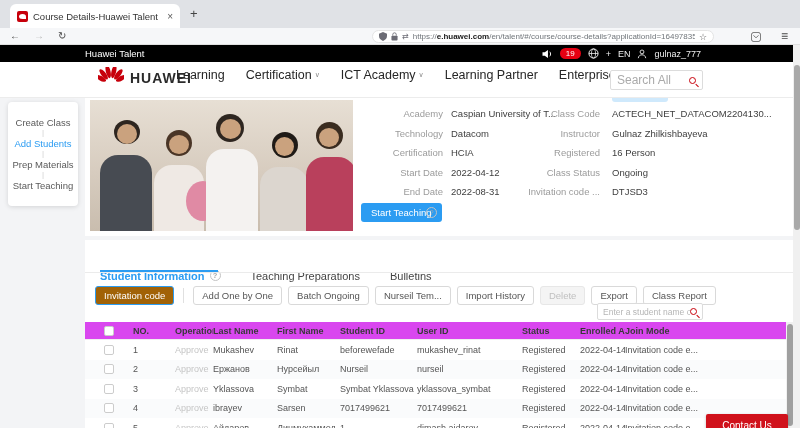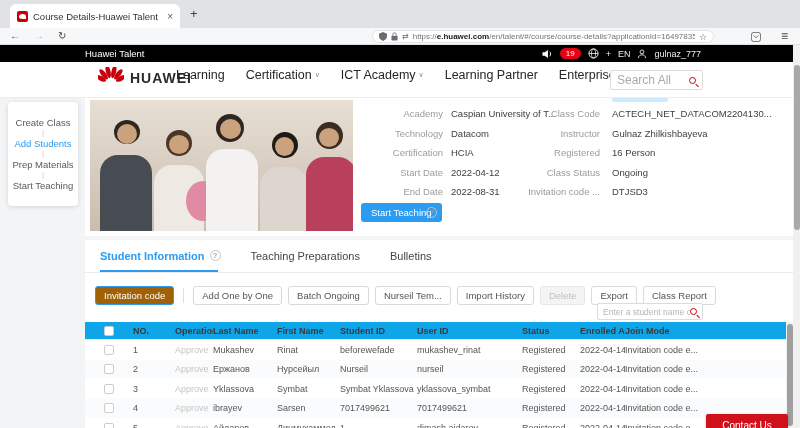--- a/index.html
+++ b/index.html
@@ -84,21 +84,21 @@
 
   .start-btn { position:absolute; left:276px; top:105px; background:#2b9cf2; color:#fff;
     font-size:9.5px; padding:4px 10px; border:none; border-radius:3px;
     font-family:"Liberation Sans",sans-serif; }
   .help-circle { width:11px; height:11px; border:1px solid #c3c3c3; color:#a8a8a8; border-radius:50%;
     font-size:7.5px; display:inline-flex; align-items:center; justify-content:center; }
   .help-abs { position:absolute; left:341px; top:109px; }
 
   .table-card { position:absolute; left:85px; top:142px; width:708px; bottom:0; background:#fff; }
   .tabs { position:absolute; left:15px; top:10px; display:flex; gap:30px; font-size:11px; color:#454545; }
-  .tabitem { display:flex; align-items:flex-start; gap:5px; white-space:nowrap; }
+  .tabitem { display:flex; align-items:flex-start; gap:5px; white-space:nowrap;margin-top:20px; }
   .tabitem.active { color:#2b9cf2; font-weight:bold; }
   .tab-underline { position:absolute; left:15px; top:30px; width:118px; height:2.5px; background:#2b9cf2; }
   .tabs-divider { position:absolute; left:0; right:0; top:32px; height:1px; background:#ebebeb; }
 
   .toolbar { position:absolute; left:10px; top:46px; display:flex; align-items:center; gap:6px; }
   .btn { font-size:9.5px; padding:3px 8px; border:1px solid #d9d9d9; border-radius:3px;
     background:#fff; color:#555; white-space:nowrap; font-family:"Liberation Sans",sans-serif; }
   .btn.primary { background:#a16207; border-color:#2b9cf2; color:#fff; }
   .btn.disabled { background:#f4f4f4; color:#c0c0c0; border-color:#e7e7e7; }
   .tb-sep { width:1px; height:15px; background:#e0e0e0; margin:0 3px; }
@@ -106,21 +106,21 @@
   .stu-search { position:absolute; left:512px; top:63px; width:106px; height:17px; border:1px solid #dcdcdc;
     border-radius:2px; background:#fff; display:flex; align-items:center; padding:0 5px; }
   .stu-search input { border:none; outline:none; flex:1; width:70px; font-size:8.5px; color:#555;
     font-family:"Liberation Sans",sans-serif; }
   .stu-search input::placeholder { color:#b5b5b5; }
 
   .tbl { position:absolute; left:0; right:7px; top:82px; bottom:0; overflow:hidden; }
   .trow { display:grid; grid-template-columns:48px 42px 38px 64px 63px 77px 105px 58px 45px 1fr;
     align-items:center; font-size:9px; color:#555; height:19.5px; }
   .trow > div { white-space:nowrap; overflow:hidden; padding-right:4px; }
-  .thead { height:18px; background:#0ea5e9; font-weight:bold; color:#383838; border-bottom:1px solid #efefef; }
+  .thead { height:18px; background:#d946ef; font-weight:bold; color:#383838; border-bottom:1px solid #efefef; }
   .trow.alt { background:#fafbfc; }
   .cbc { display:flex; justify-content:center; padding-right:0 !important; }
   .cb { width:10px; height:10px; border:1px solid #ccc; border-radius:2px; background:#fff; display:block; }
   .op { color:#c6c6c6; }
 
   .tbl-scroll { position:absolute; right:0; top:82px; bottom:0; width:7px; background:#f1f1f1; }
   .tbl-thumb { position:absolute; left:0.5px; top:2px; bottom:2px; width:6px; background:#9f9f9f; border-radius:3px; }
 
   .contact { position:absolute; right:5px; top:316px; width:82px; height:23px; background:#d0111b;
     color:#fff; font-size:10px; display:flex; align-items:center; justify-content:center;

